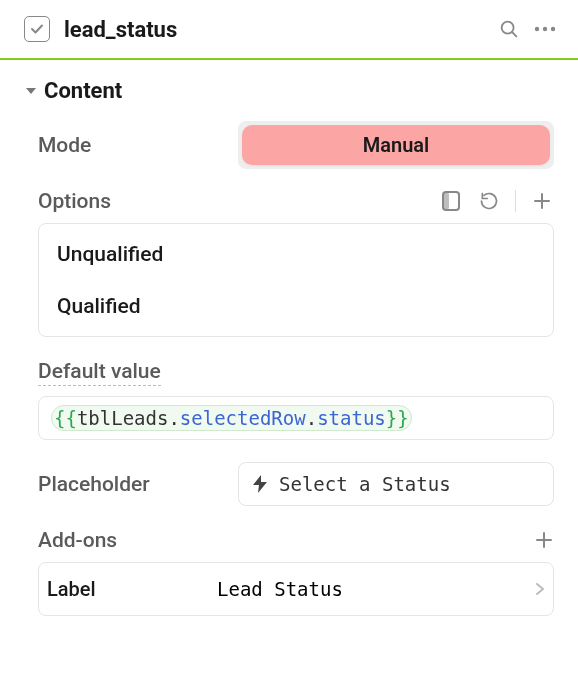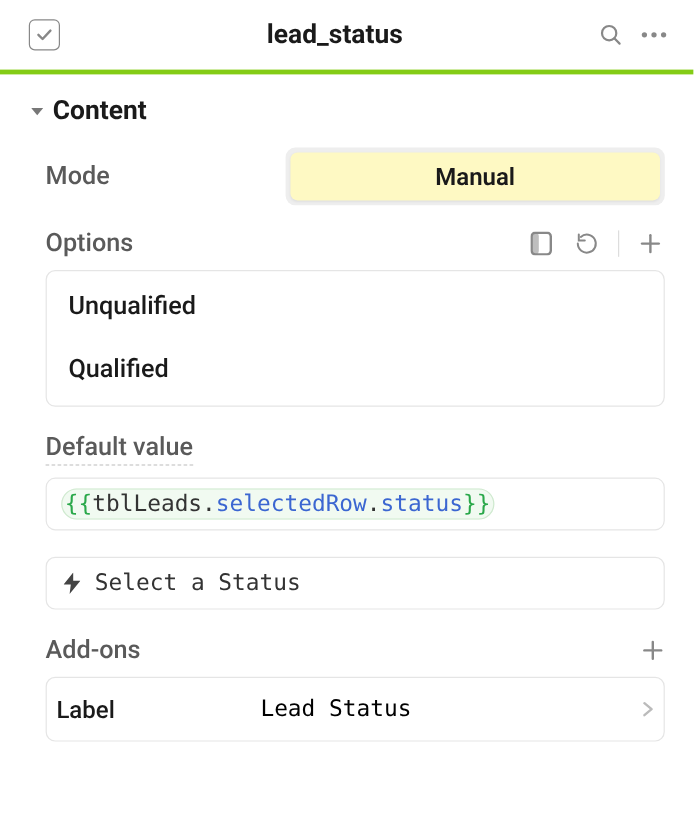--- a/index.html
+++ b/index.html
@@ -8,22 +8,21 @@
     background: #fff;
     color: #1a1a1a;
     width: 578px;
     height: 694px;
     overflow: hidden;
   }
   .header {
     display: flex;
     align-items: center;
     padding: 14px 18px 14px 24px;
-    border-bottom: 4px solid #84cc16;
-    text-align: center;
+    border-bottom: 2px solid #84cc16;
   }
   .header .type-icon {
     width: 26px; height: 26px;
     border: 1.5px solid #888;
     border-radius: 5px;
     display: flex; align-items: center; justify-content: center;
     margin-right: 14px;
     color: #888;
   }
   .header .title {
@@ -91,23 +90,24 @@
     flex: 1;
     text-align: center;
     font-size: 20px;
     font-weight: 600;
     padding: 8px 0;
     border-radius: 6px;
     color: #777;
     cursor: pointer;
   }
   .segmented .seg.active {
-    background: #fef9c3;
+    background: #fca5a5;
     color: #1a1a1a;
     box-shadow: 0 1px 2px rgba(0,0,0,0.06);
+    border-radius: 10px;
   }
   .options-row {
     display: flex;
     align-items: center;
     padding-left: 14px;
     margin-bottom: 10px;
     gap: 12px;
   }
   .options-row .row-label { flex: 1; width: auto; }
   .option-icons {
@@ -291,20 +291,21 @@
   </div>
 
   <div class="default-value-label-row">
     <span class="row-label underlined">Default value</span>
   </div>
   <div class="code-box">
     <span class="expr"><span class="brace">{{</span><span class="ident">tblLeads</span><span class="dot">.</span><span class="prop">selectedRow</span><span class="dot">.</span><span class="prop">status</span><span class="brace">}}</span></span>
   </div>
 
   <div class="placeholder-row">
+    <div class="row-label">Placeholder</div>
     <div class="input-box">
       <span class="bolt">
         <svg width="14" height="18" viewBox="0 0 14 18" fill="currentColor">
           <polygon points="8,0 0,10 6,10 5,18 14,7 8,7"></polygon>
         </svg>
       </span>
       <span>Select a Status</span>
     </div>
   </div>
 

